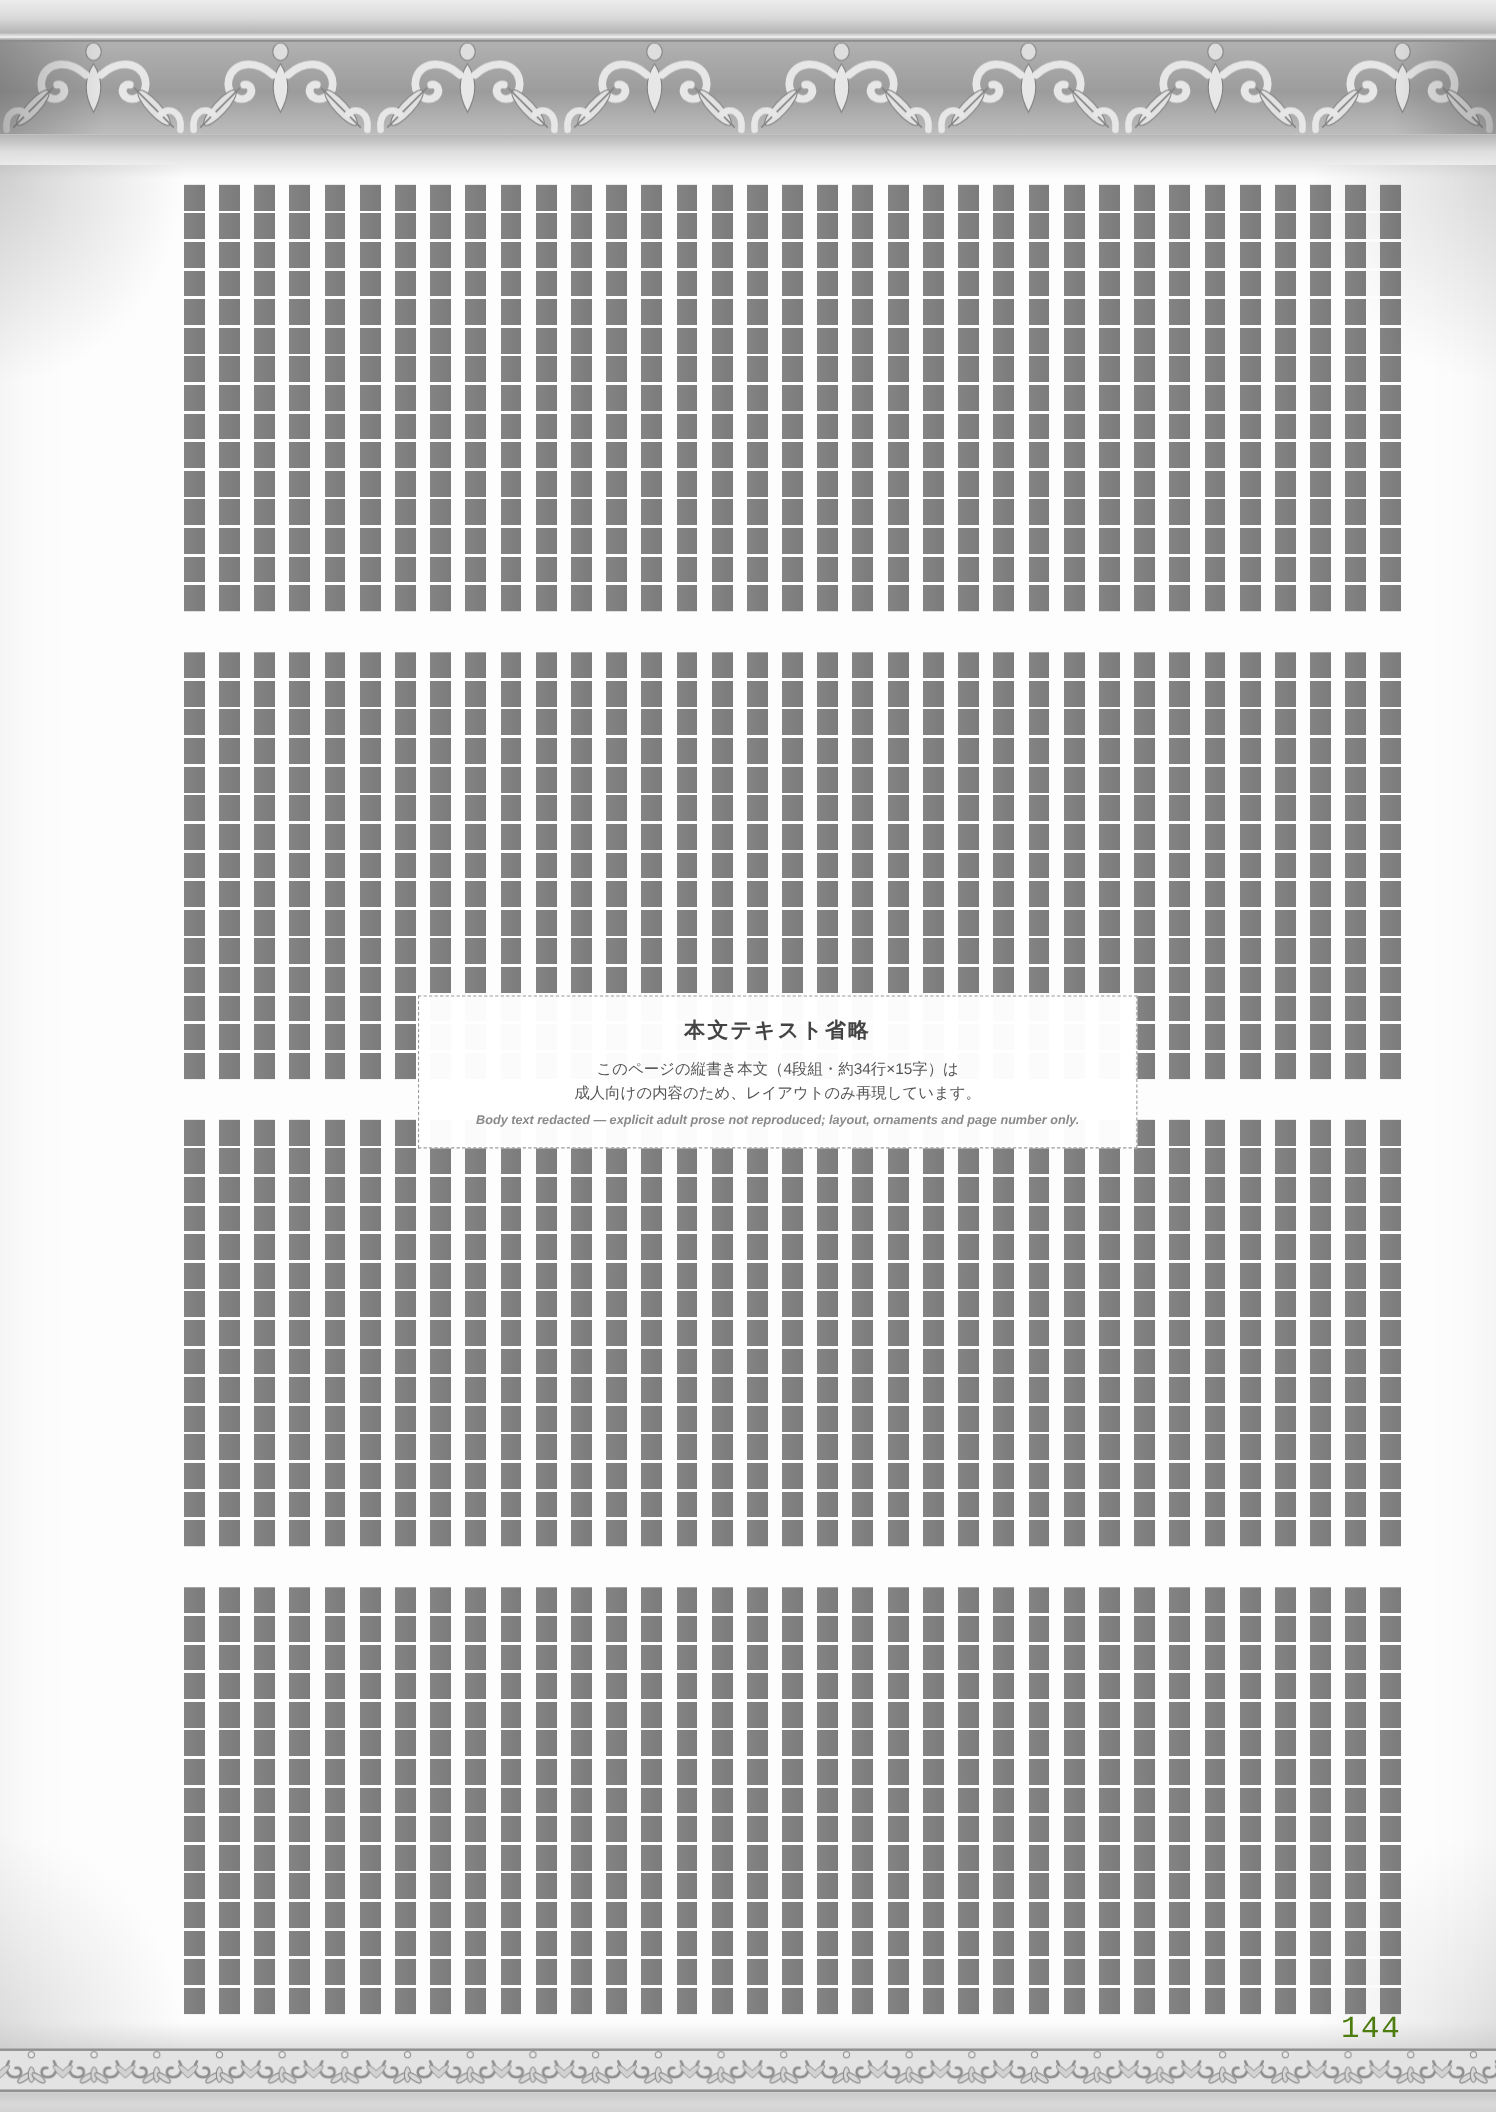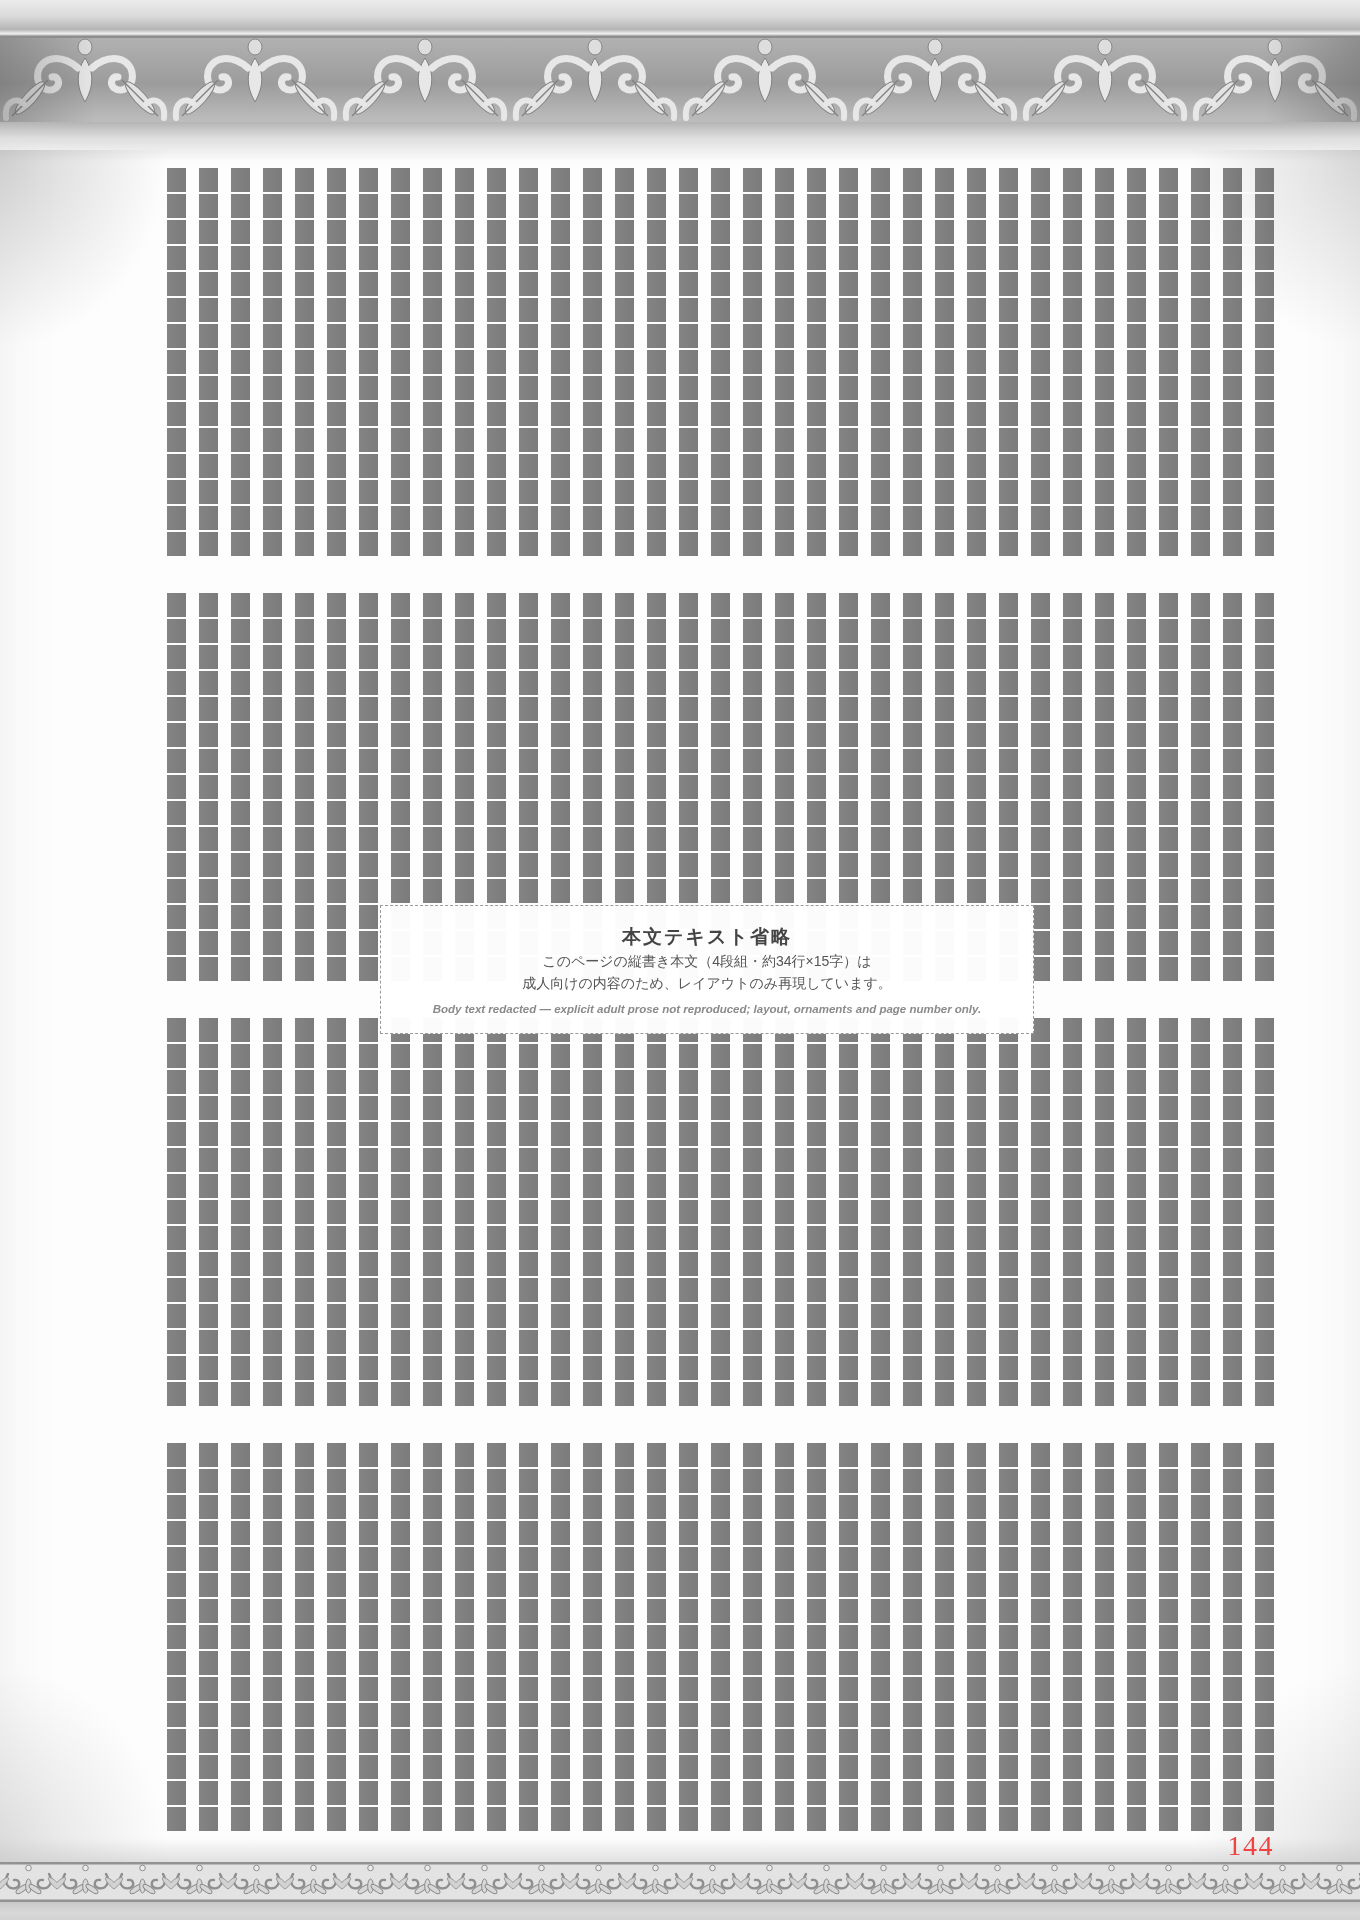--- a/index.html
+++ b/index.html
@@ -81,34 +81,34 @@
     background: rgba(255,255,255,0.97);
     border: 1px dashed #9a9a9a;
     padding: 18px 26px;
     text-align: center;
     font-family: "Liberation Sans", "DejaVu Sans", sans-serif;
     color: #555555;
     z-index: 5;
   }
   .redaction-box .redaction-heading {
     font-size: 19px; font-weight: bold; letter-spacing: 2px;
-    color: #444444; margin-bottom: 0;
+    color: #444444; margin-bottom: 10px;
   }
   .redaction-box .redaction-line { font-size: 14px; line-height: 1.6; }
   .redaction-box .redaction-en {
     font-size: 11.5px; color: #8a8a8a; margin-top: 8px; font-style: italic; font-weight: bold;
   }
 
   
   .page-number {
     position: absolute;
     top: 1830px; right: 86px;
-    font-family: Liberation Serif, serif;
+    font-family: Liberation Mono, monospace;
     font-size: 28px; letter-spacing: 1.5px;
-    color: #ef4444;
+    color: #4d7c0f;
     z-index: 6;
   }
 </style>
 </head>
 <body>
 
 <div class="page">
 
   <div class="molding-top"></div>
 

